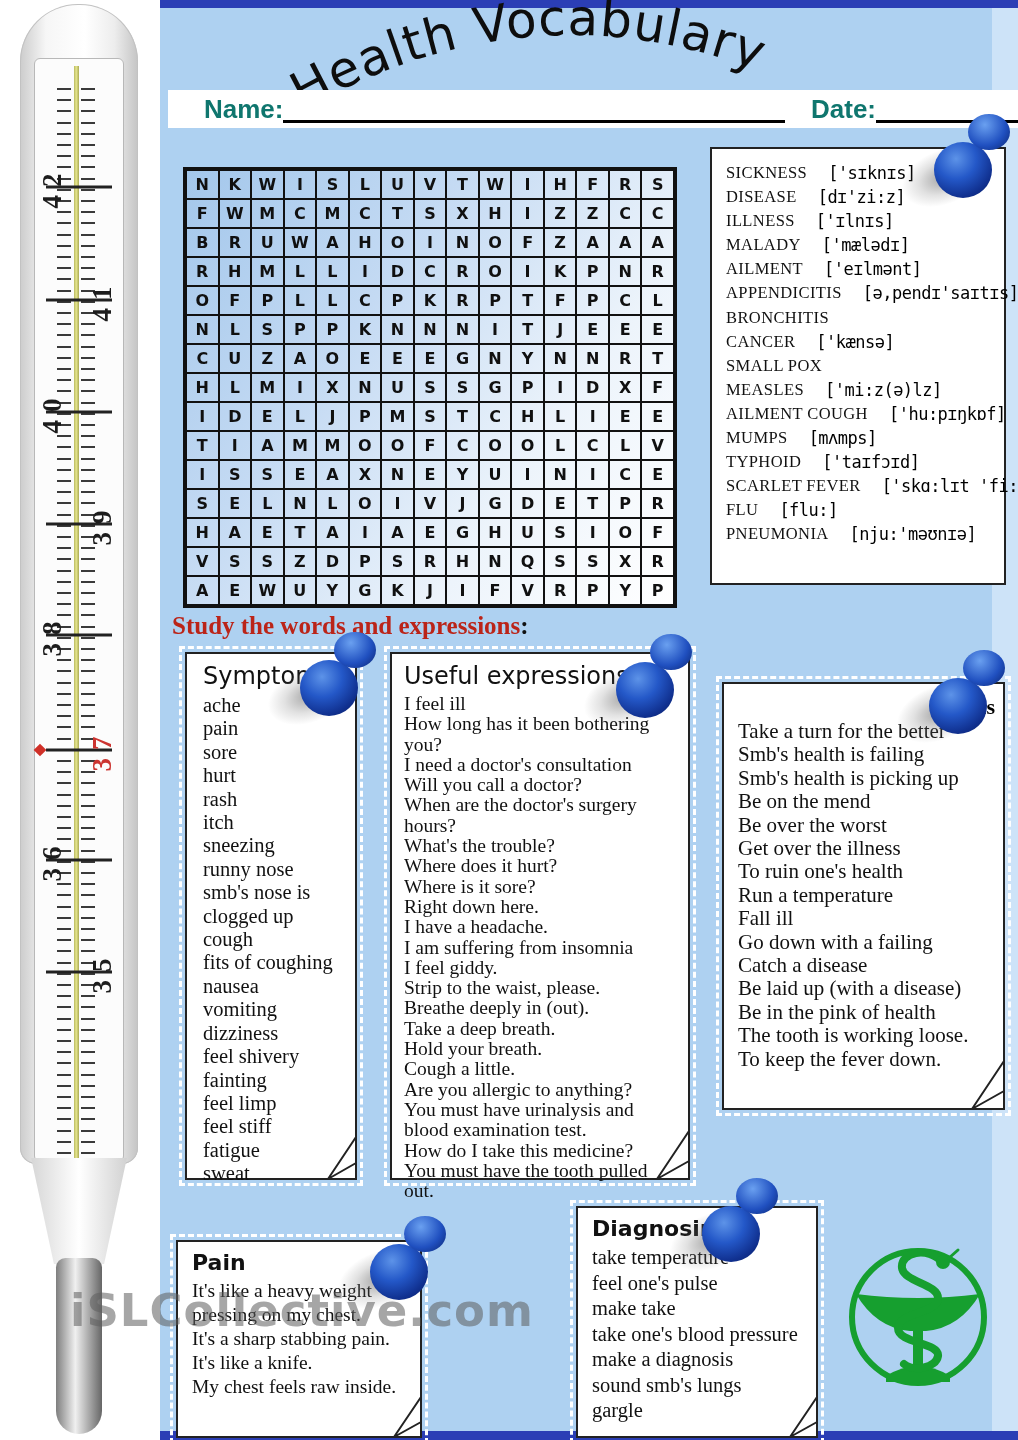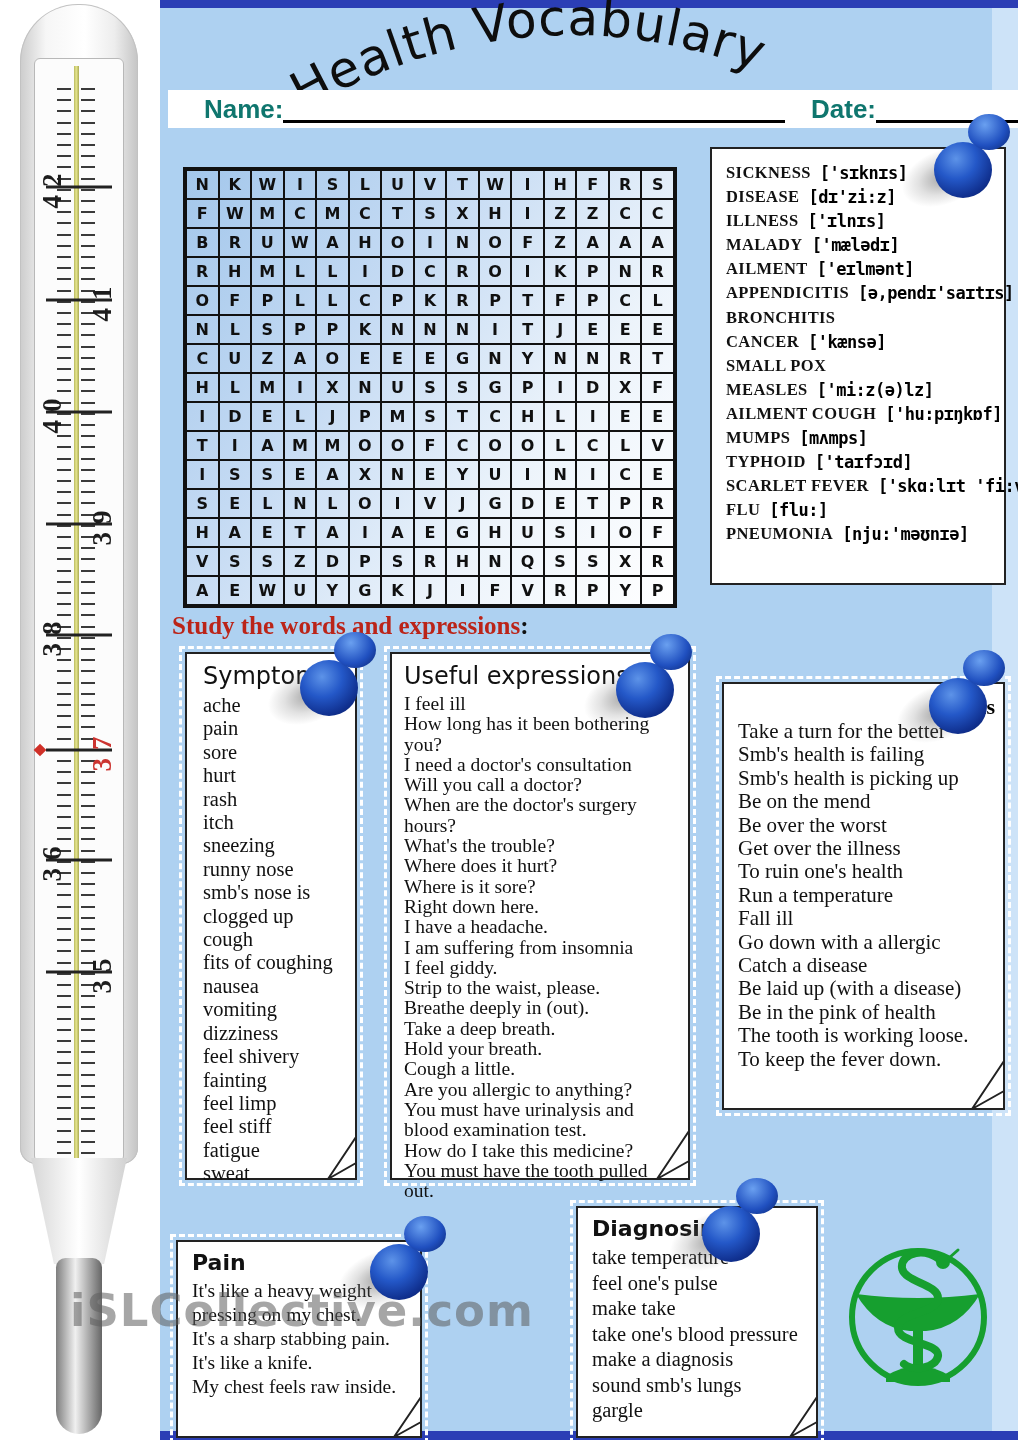--- a/index.html
+++ b/index.html
@@ -34,21 +34,21 @@
   .ws-grid{position:absolute;left:183px;top:167px;width:494px;height:441px;
            display:grid;grid-template-columns:repeat(15,1fr);grid-template-rows:repeat(15,1fr);
            border:3px solid #111;box-sizing:border-box;
            background:linear-gradient(125deg,#a3c7eb 0%,#c4daf3 35%,#edf4fb 70%,#ffffff 100%);}
   .ws-cell{border:1.5px solid #111;display:flex;align-items:center;justify-content:center;
            font-family:"DejaVu Sans",sans-serif;font-weight:bold;font-size:16px;color:#101010;}
 
   
   .vocab-panel{position:absolute;left:710px;top:147px;width:296px;height:438px;background:#fff;
                border:2px solid #222;box-sizing:border-box;padding:12px 6px 6px 14px;}
-  .vrow{display:flex;align-items:flex-end;gap:9px;line-height:24.1px;white-space:nowrap;font-weight:bold;}
+  .vrow{display:flex;align-items:flex-end;gap:21px;line-height:24.1px;white-space:nowrap;}
   .vw{font-size:16.5px;letter-spacing:.4px;color:#111;}
   .vp{font-size:17px;color:#000000;font-family:"DejaVu Sans Mono",monospace;letter-spacing:-0.5px;}
 
   
   .card{position:absolute;background:#fff;border:2px solid #222;box-sizing:border-box;}
   .card::before{content:"";position:absolute;inset:-8px;border:3px dashed #ffffff;pointer-events:none;}
   .card-title-sans{font-family:"DejaVu Sans",sans-serif;font-size:24px;color:#111;margin-bottom:4px;}
   .card-title-sans.bold{font-weight:bold;font-size:22px;}
   .card-title-serif{font-family:"Liberation Serif",serif;font-weight:bold;font-size:22px;text-align:right;margin-bottom:0;}
   .curl{position:absolute;right:-3px;bottom:-3px;z-index:3;}
@@ -525,21 +525,21 @@
 
     <div class="cline">Take a turn for the better</div>
         <div class="cline">Smb's health is failing</div>
         <div class="cline">Smb's health is picking up</div>
         <div class="cline">Be on the mend</div>
         <div class="cline">Be over the worst</div>
         <div class="cline">Get over the illness</div>
         <div class="cline">To ruin one's health</div>
         <div class="cline">Run a temperature</div>
         <div class="cline">Fall ill</div>
-        <div class="cline">Go down with a allergic</div>
+        <div class="cline">Go down with a failing</div>
         <div class="cline">Catch a disease</div>
         <div class="cline">Be laid up (with a disease)</div>
         <div class="cline">Be in the pink of health</div>
         <div class="cline">The tooth is working loose.</div>
         <div class="cline">To keep the fever down.</div>
       </div>
     <svg class="curl" width="40" height="52">
         <path d="M38,2 L6,50 L38,32 Z" fill="#fff" stroke="#222" stroke-width="2"></path>
       </svg>
   </div>

